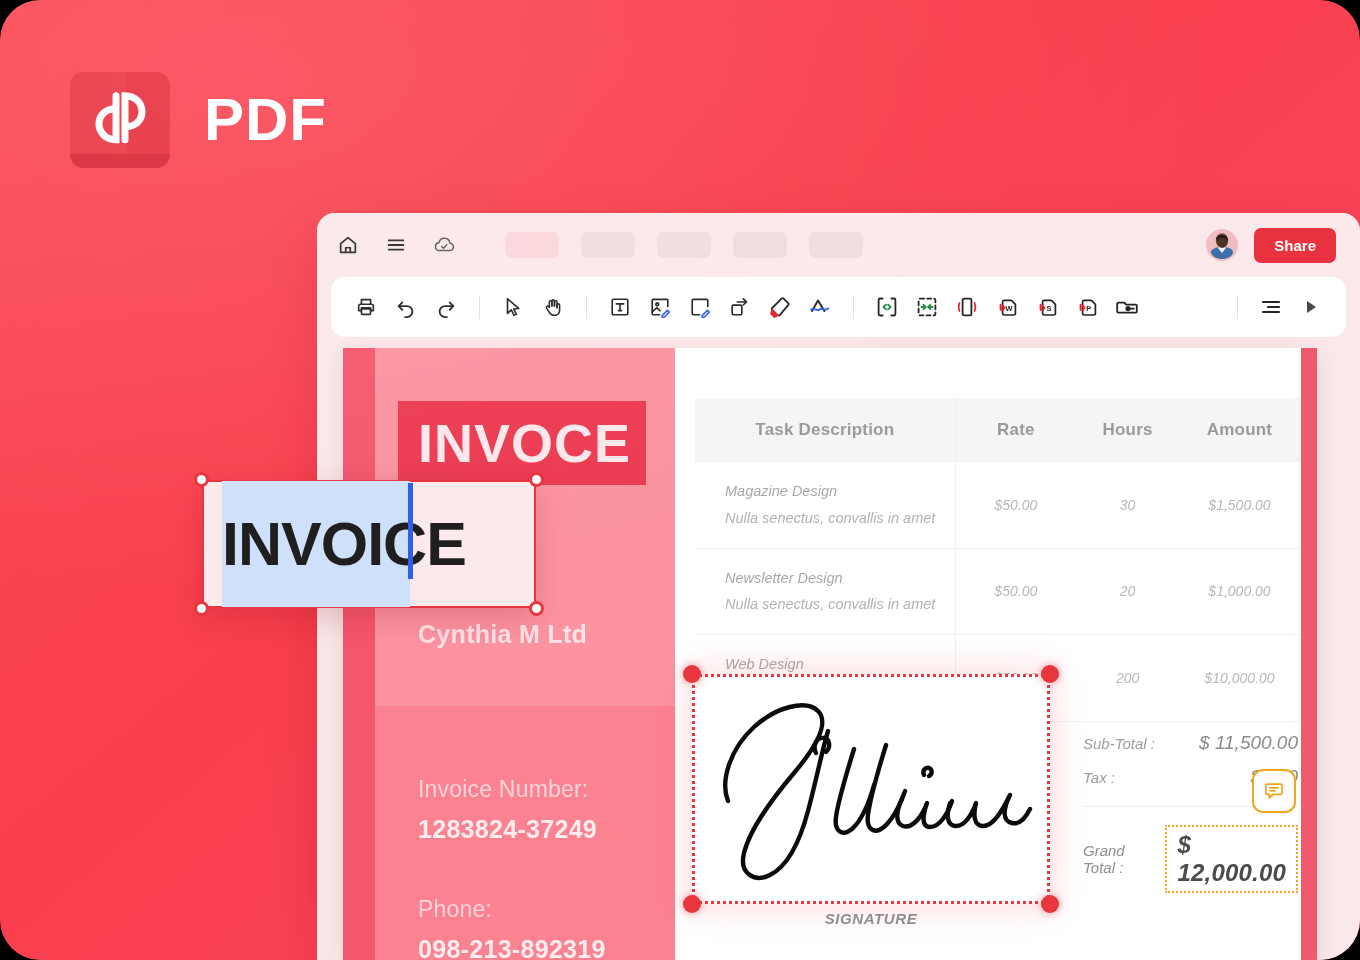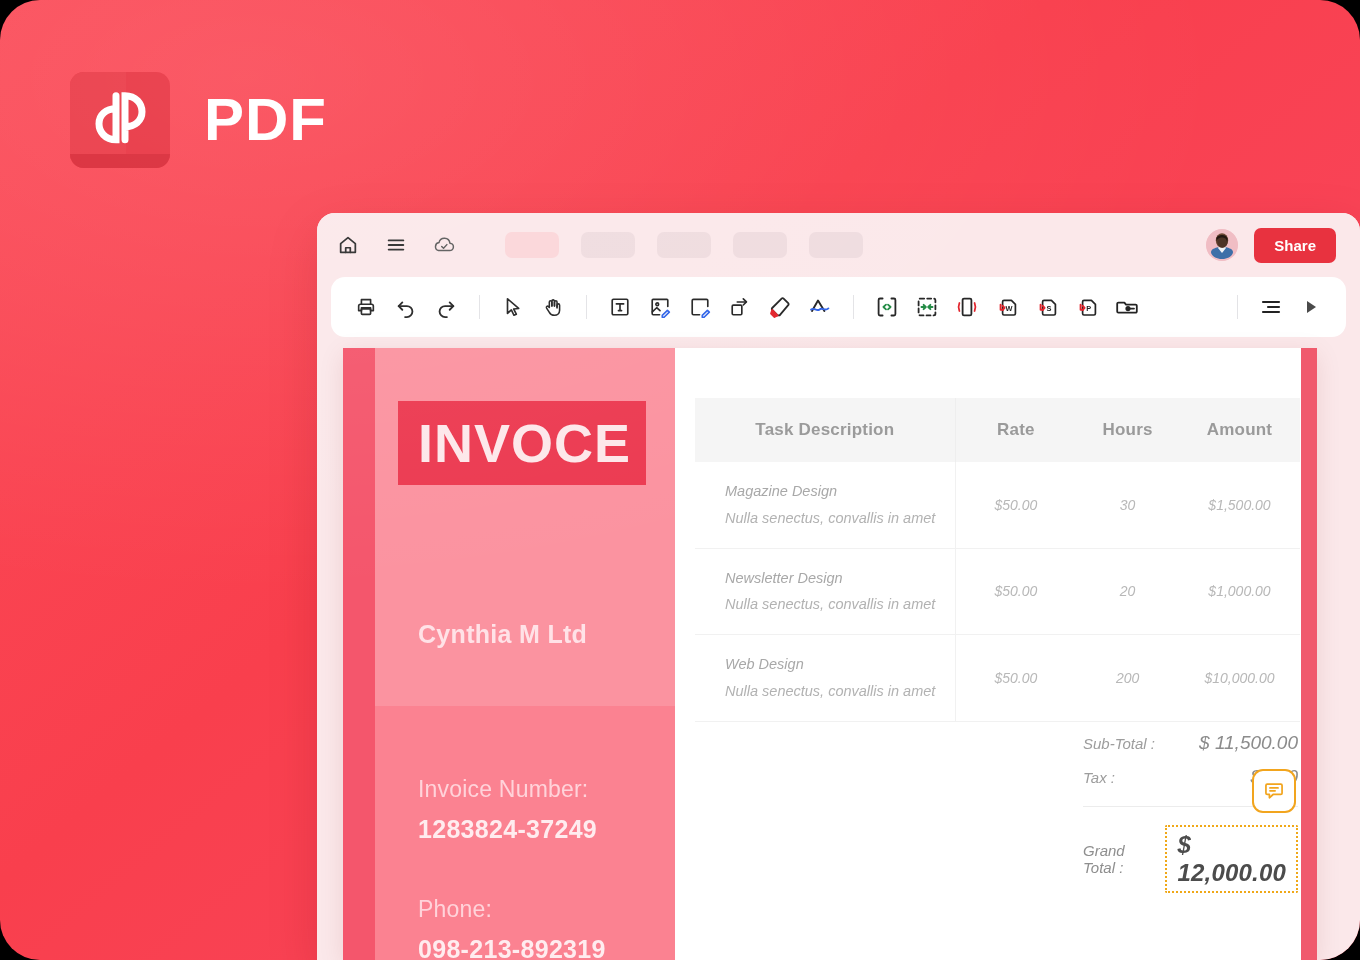--- a/index.html
+++ b/index.html
@@ -519,15 +519,50 @@
     <div id="page-right-stripe"></div>
   </div>
 
   <div id="comment-btn">
     <svg width="22" height="22" viewBox="0 0 24 24" fill="none" stroke="#F2A51E" stroke-width="1.9" stroke-linecap="round" stroke-linejoin="round">
       <path d="M4.6 4.6 h14.8 a1.4 1.4 0 0 1 1.4 1.4 v8.4 a1.4 1.4 0 0 1-1.4 1.4 H11 l-4 3.6 v-3.6 H4.6 a1.4 1.4 0 0 1-1.4-1.4 V6 A1.4 1.4 0 0 1 4.6 4.6z"></path>
       <path d="M7.6 8.6 h8.8 M7.6 11.8 h5.6"></path>
     </svg>
   </div>
 
-
+  <div id="sig-wrap">
+    <div id="sig-box">
+      <div id="sig-ink">
+        <svg width="330" height="200" viewBox="0 0 330 200" fill="none">
+          <g stroke="#0B0B0B" stroke-width="4.4" stroke-linecap="round" stroke-linejoin="round" fill="none">
+            <path d="M22 112 C14 92 24 60 48 38 C70 18 100 10 112 22 C124 34 110 58 88 84 C66 110 44 140 38 164 C33 184 48 194 64 186 C82 177 94 152 102 122 C110 92 116 62 122 42"></path>
+            <path d="M110 64 C106 56 111 48 118 49 C124 50 125 58 120 63"></path>
+            <path d="M148 60 C140 86 132 112 130 128 C128 142 136 148 146 140 C156 131 163 114 168 96"></path>
+            <path d="M180 56 C172 82 164 110 162 126 C160 140 168 146 178 138 C187 130 194 116 199 102"></path>
+            <path d="M196 110 C190 122 189 134 197 137 C206 140 216 128 221 114 C216 128 216 138 224 138 C234 138 242 124 246 112"></path>
+            <path d="M218 86 C216 82 219 78 223 79 C226 80 227 85 223 87"></path>
+            <path d="M244 114 C240 126 241 136 249 137 C258 138 266 126 270 114 C267 126 268 136 276 137 C287 138 296 122 304 106 C297 120 296 132 306 134 C314 136 320 128 324 120"></path>
+          </g>
+        </svg>
+      </div>
+    </div>
+    <div class="sig-handle" style="left:-9px;  top:-9px;"></div>
+    <div class="sig-handle" style="right:-9px; top:-9px;"></div>
+    <div class="sig-handle" style="left:-9px;  bottom:-9px;"></div>
+    <div class="sig-handle" style="right:-9px; bottom:-9px;"></div>
+    <div id="sig-caption">SIGNATURE</div>
+  </div>
+
+  <div id="edit-wrap">
+    <div id="edit-box">
+      <div id="edit-inner">
+        <div id="edit-sel"></div>
+        <div id="edit-text">INVOICE</div>
+        <div id="edit-caret"></div>
+      </div>
+    </div>
+    <div class="edit-handle" style="left:-8px;  top:-8px;"></div>
+    <div class="edit-handle" style="right:-8px; top:-8px;"></div>
+    <div class="edit-handle" style="left:-8px;  bottom:-8px;"></div>
+    <div class="edit-handle" style="right:-8px; bottom:-8px;"></div>
+  </div>
 
 </div>
 
 </body></html>

